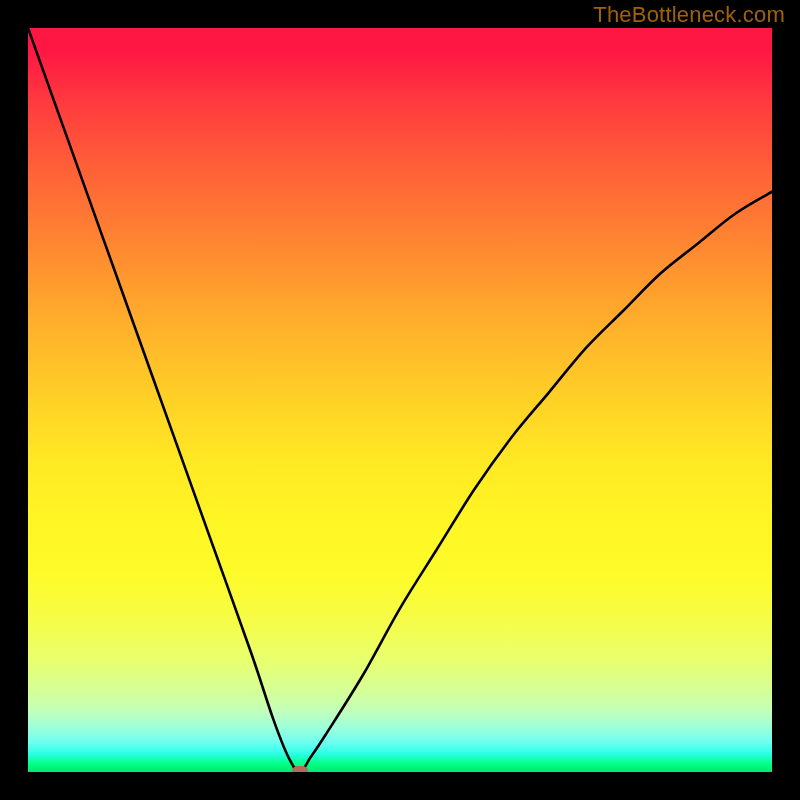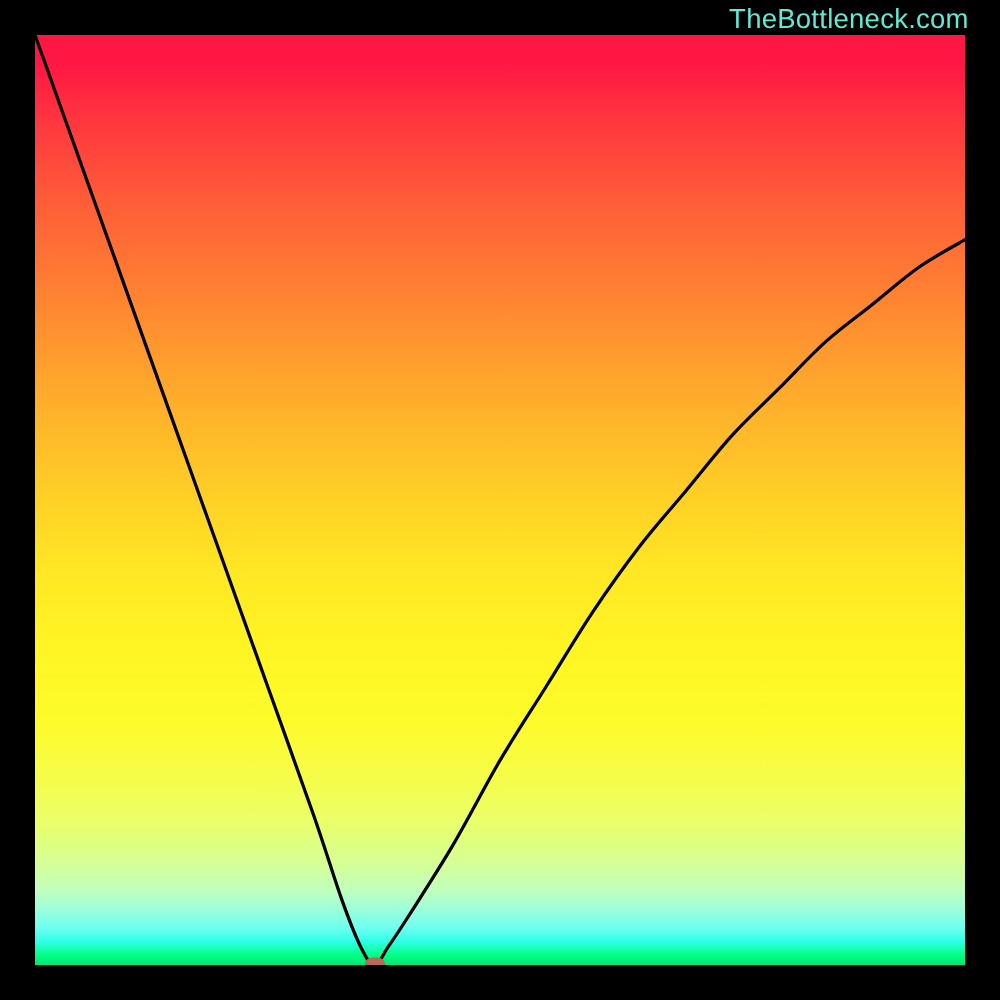--- a/index.html
+++ b/index.html
@@ -62,22 +62,22 @@
   .marker {
     position: absolute;
     width: 16px;
     height: 12px;
     border-radius: 6px / 5px;
     background: #b66a5a;
     transform: translate(-50%, -50%);
   }
   .watermark {
     position: absolute;
-    right: 25px;
-    color: #5eead4;
+    right: 15px;
+    color: #a16207;
     font-size: 22px;
     font-weight: 400;
     letter-spacing: 0.2px;
     top: 2px;
   }
 </style>
 </head>
 <body>
 
 <div class="frame">

